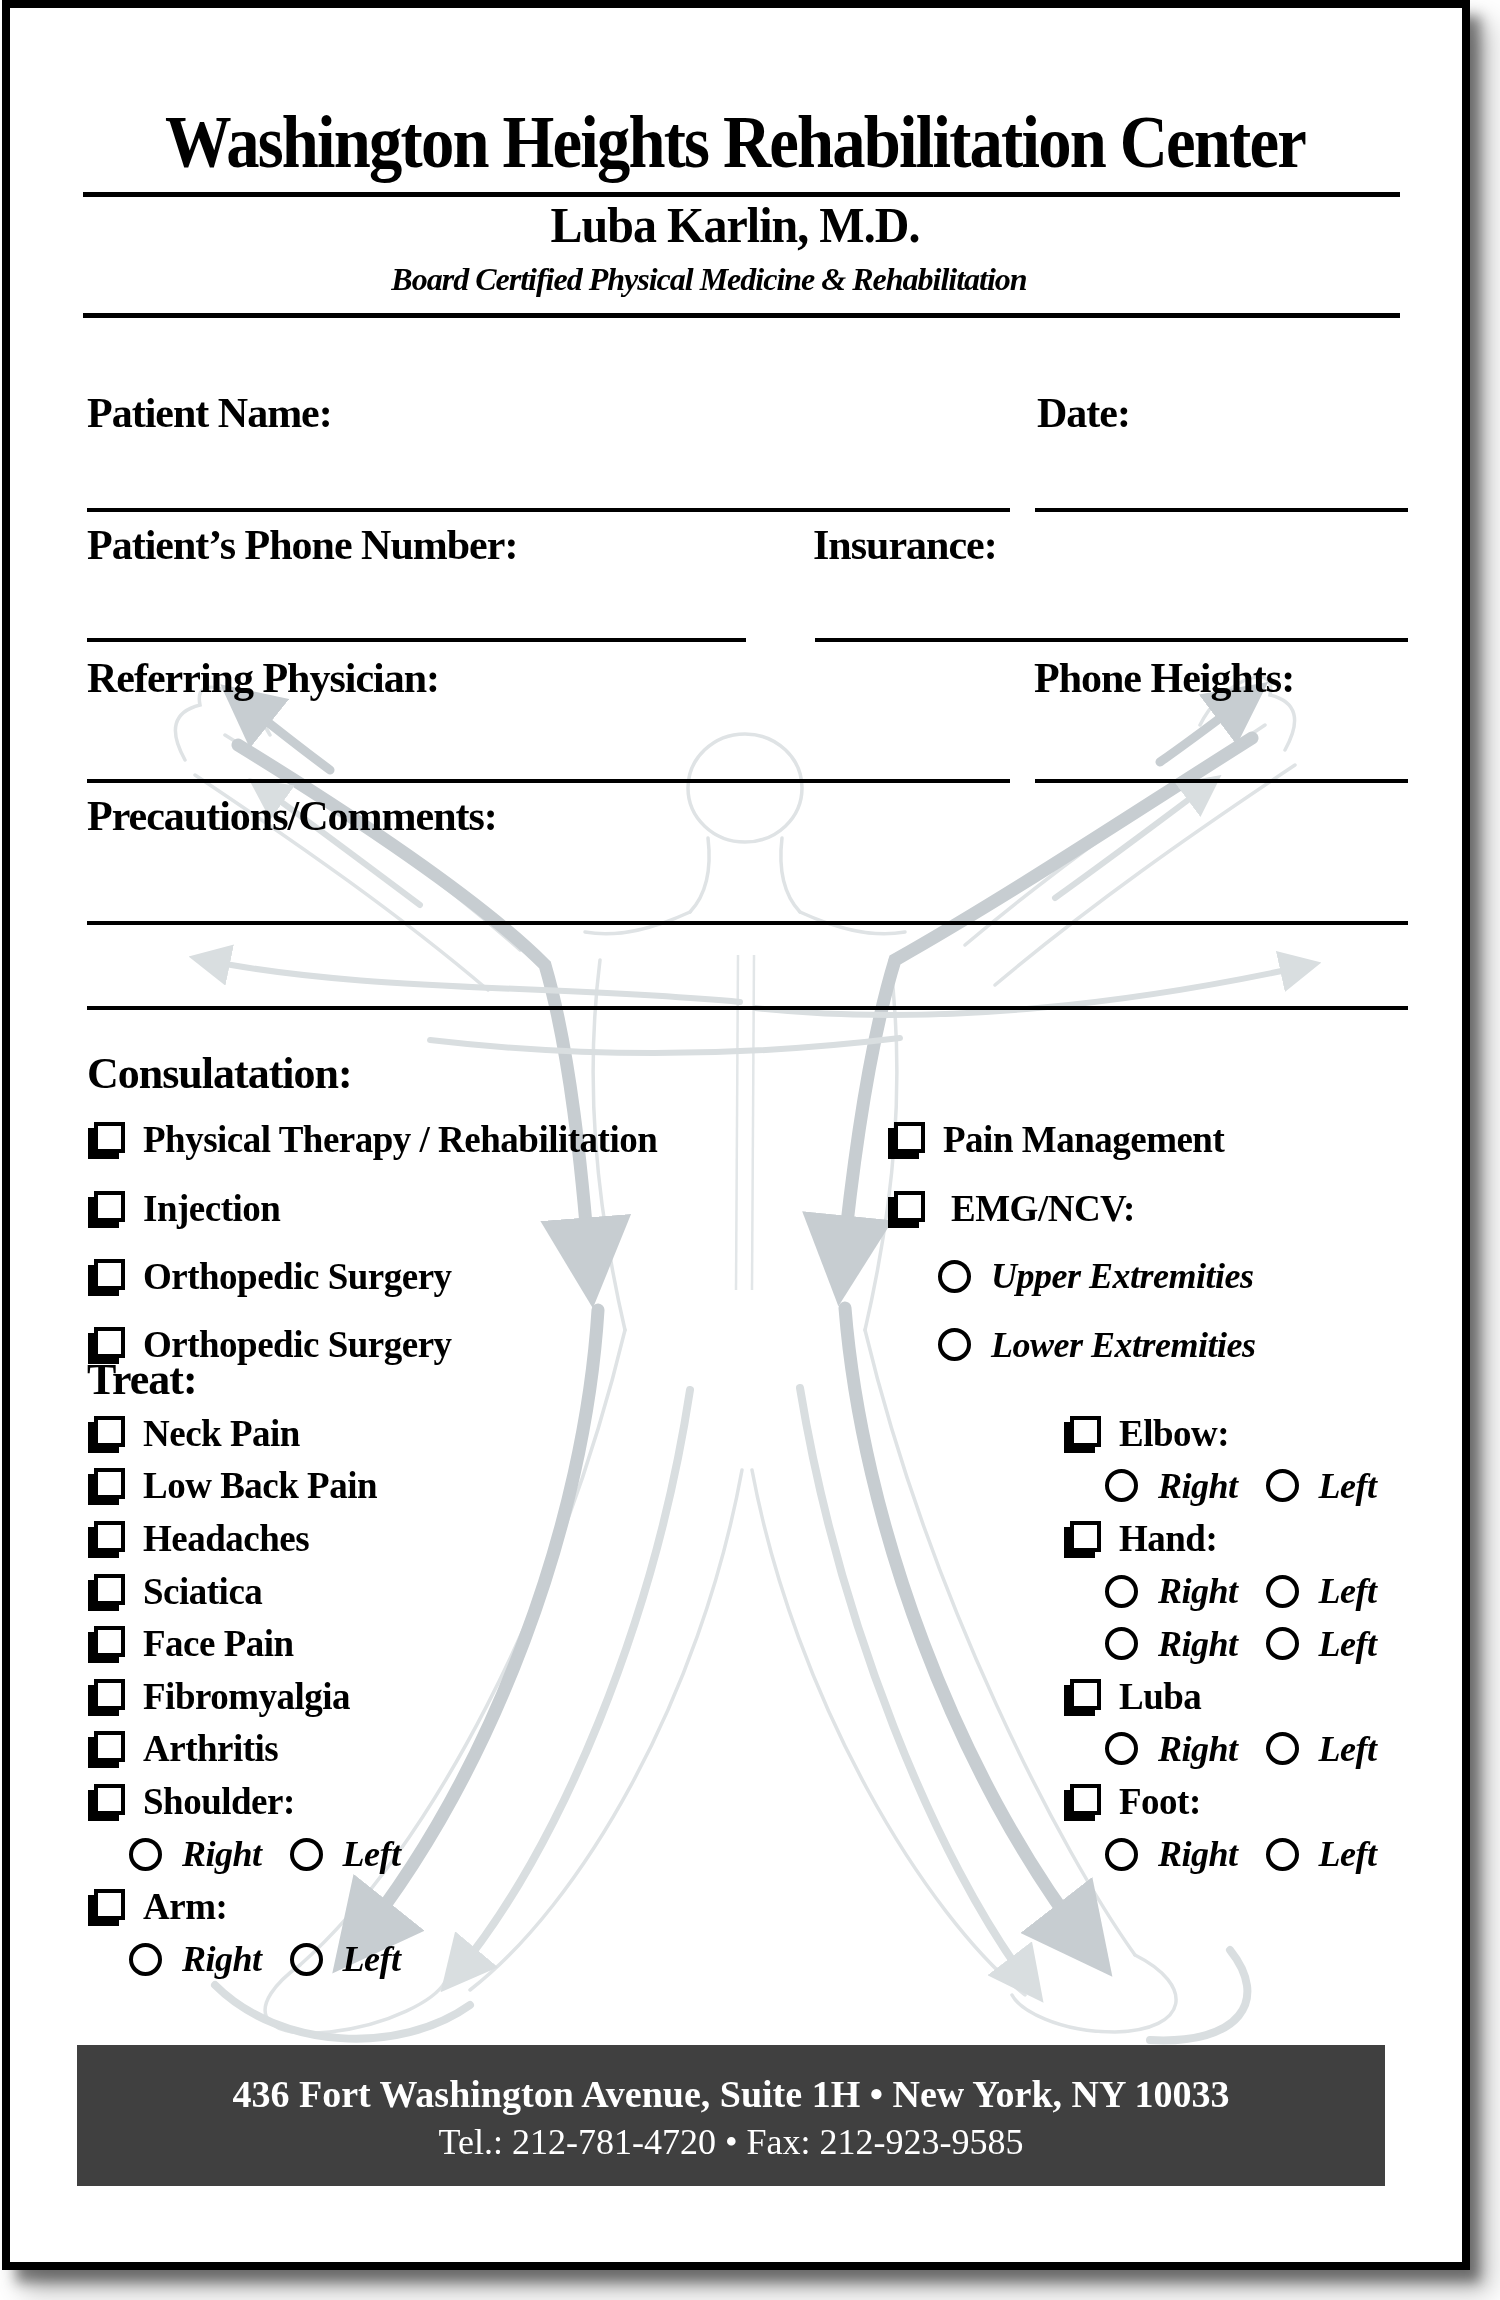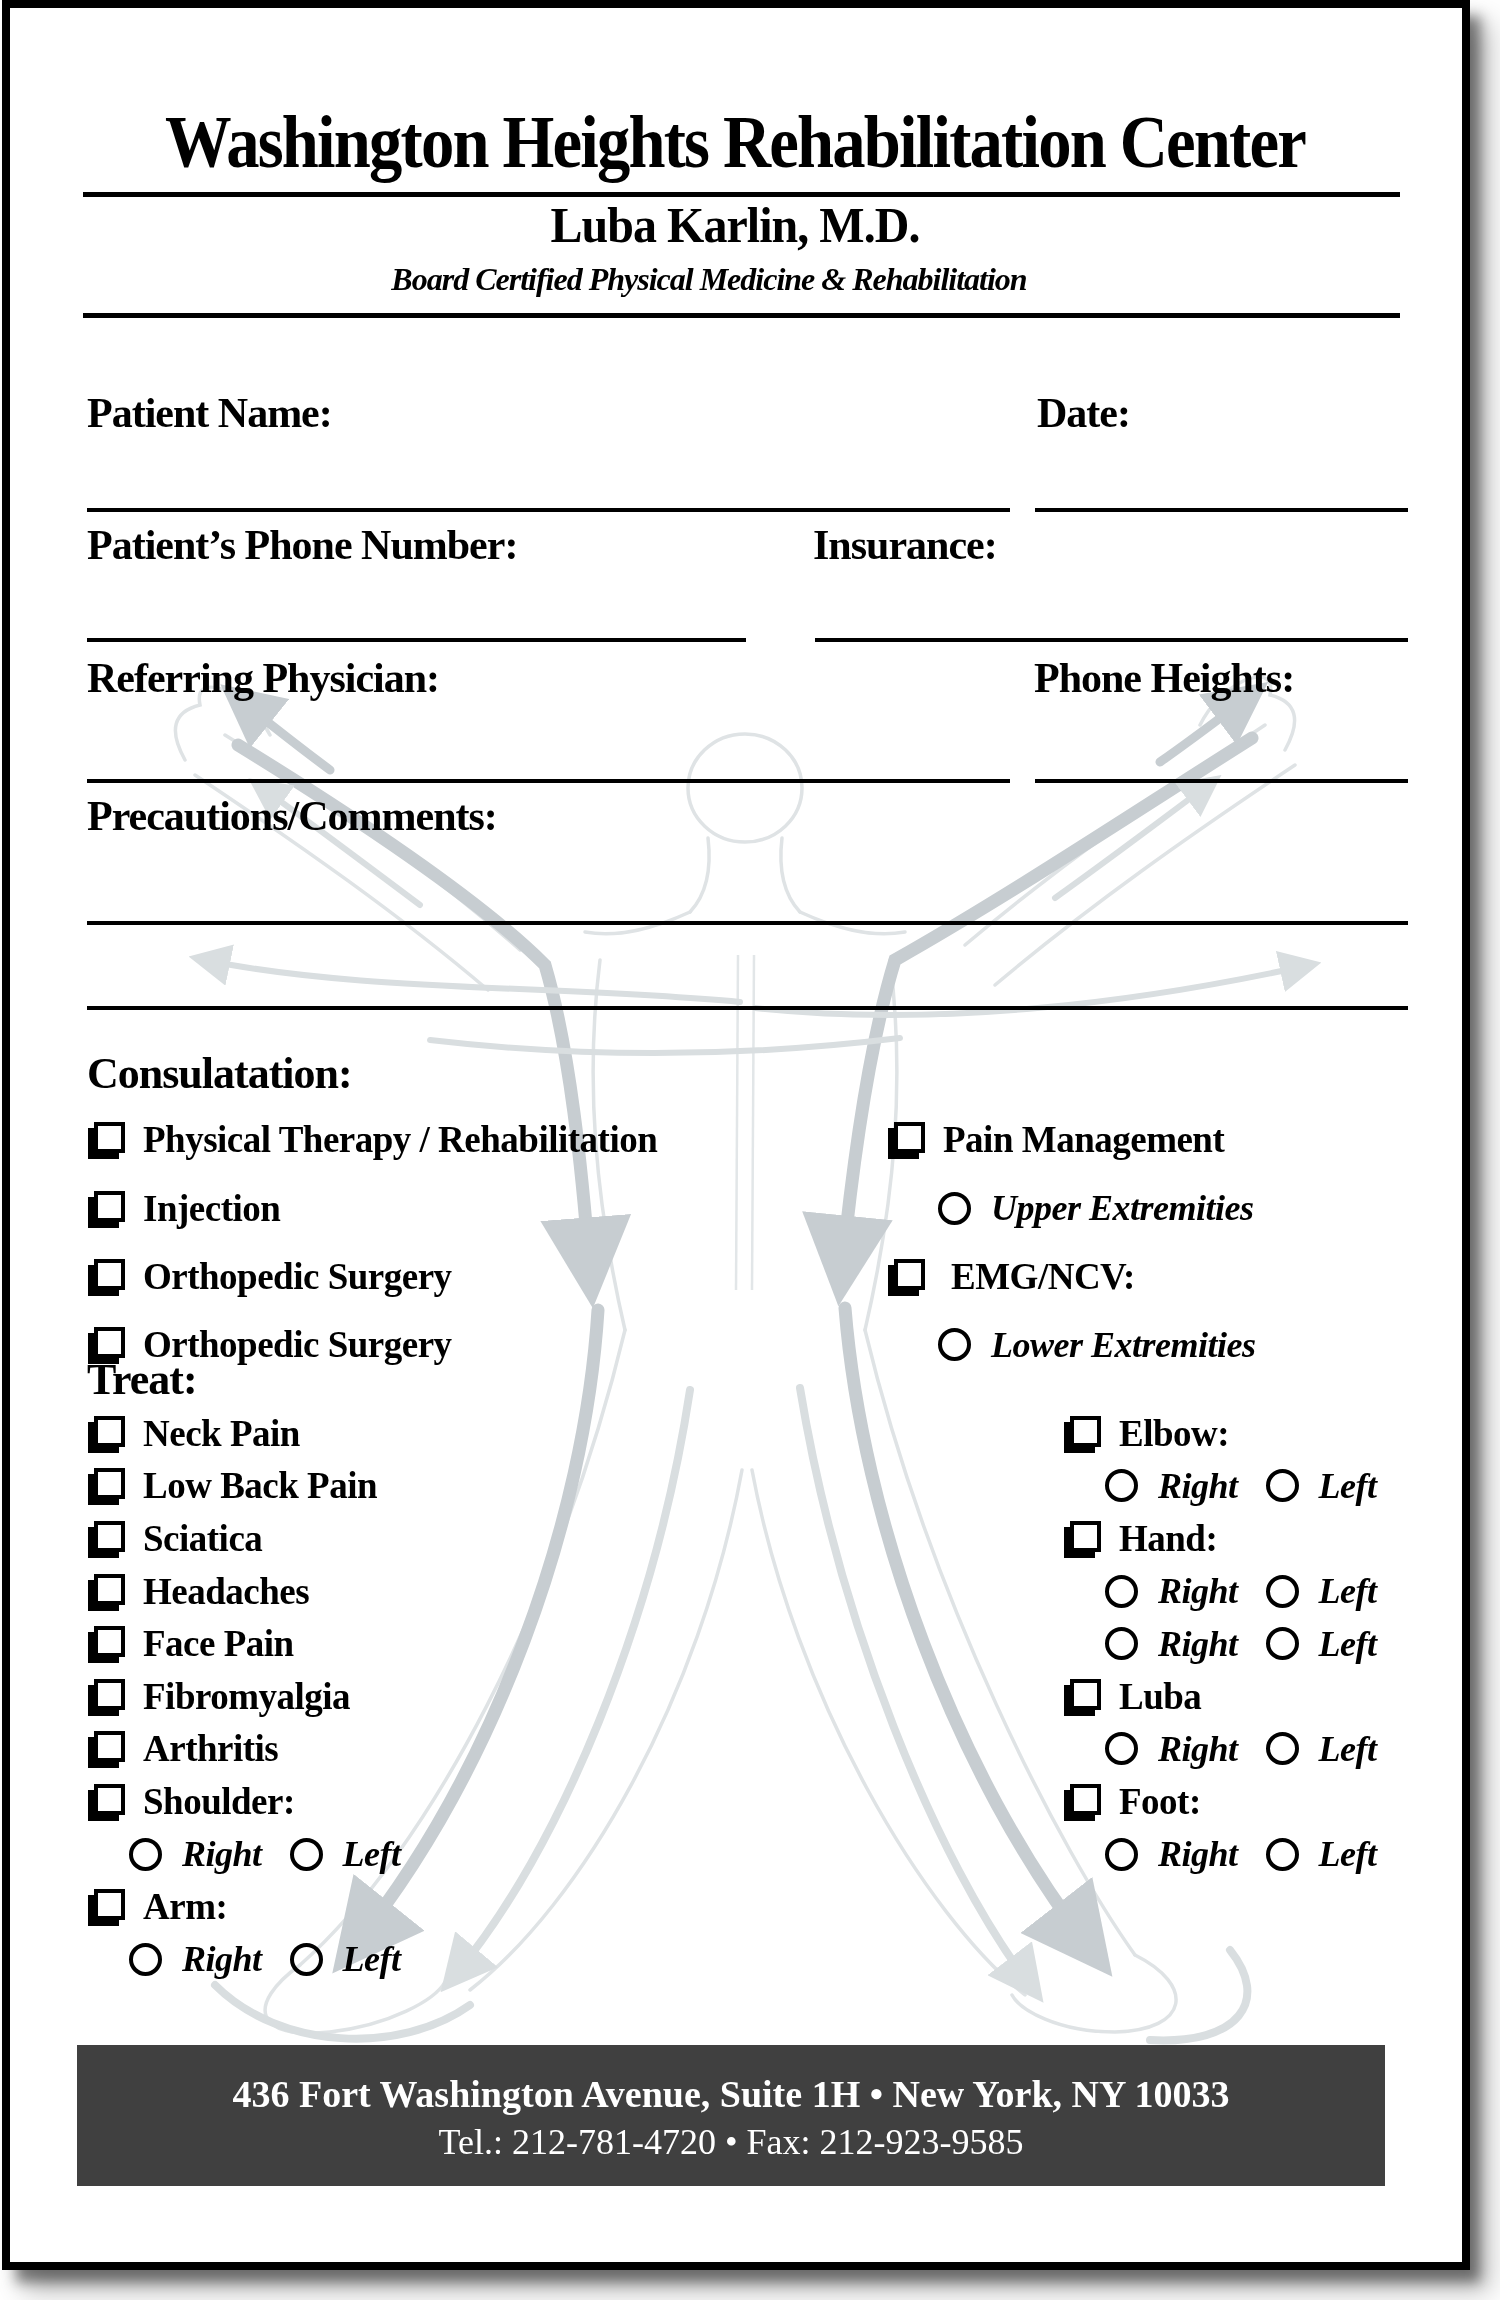--- a/index.html
+++ b/index.html
@@ -176,52 +176,52 @@
     <span class="cb"></span>
     <span class="ilabel">Orthopedic Surgery</span>
   </div>
 </div>
 
 <div class="col" style="left:887px;top:1098px">
   <div class="row row-c">
     <span class="cb"></span>
     <span class="ilabel">Pain Management</span>
   </div>
+  <div class="row row-c">
+    <span class="cb"></span>
+    <span class="ilabel" style="margin-left:8px">EMG/NCV:</span>
+  </div>
   <div class="row row-c ind-c">
     <span class="rd"></span>
     <span class="ilabel it">Upper Extremities</span>
   </div>
-  <div class="row row-c">
-    <span class="cb"></span>
-    <span class="ilabel" style="margin-left:8px">EMG/NCV:</span>
-  </div>
   <div class="row row-c ind-c">
     <span class="rd"></span>
     <span class="ilabel it">Lower Extremities</span>
   </div>
 </div>
 
 <div class="abs z2 sheading" style="left:87px;top:1354px">Treat:</div>
 
 <div class="col" style="left:87px;top:1407px">
   <div class="row row-t">
     <span class="cb"></span>
     <span class="ilabel">Neck Pain</span>
   </div>
   <div class="row row-t">
     <span class="cb"></span>
     <span class="ilabel">Low Back Pain</span>
   </div>
   <div class="row row-t">
     <span class="cb"></span>
+    <span class="ilabel">Headaches</span>
+  </div>
+  <div class="row row-t">
+    <span class="cb"></span>
     <span class="ilabel">Sciatica</span>
-  </div>
-  <div class="row row-t">
-    <span class="cb"></span>
-    <span class="ilabel">Headaches</span>
   </div>
   <div class="row row-t">
     <span class="cb"></span>
     <span class="ilabel">Face Pain</span>
   </div>
   <div class="row row-t">
     <span class="cb"></span>
     <span class="ilabel">Fibromyalgia</span>
   </div>
   <div class="row row-t">

